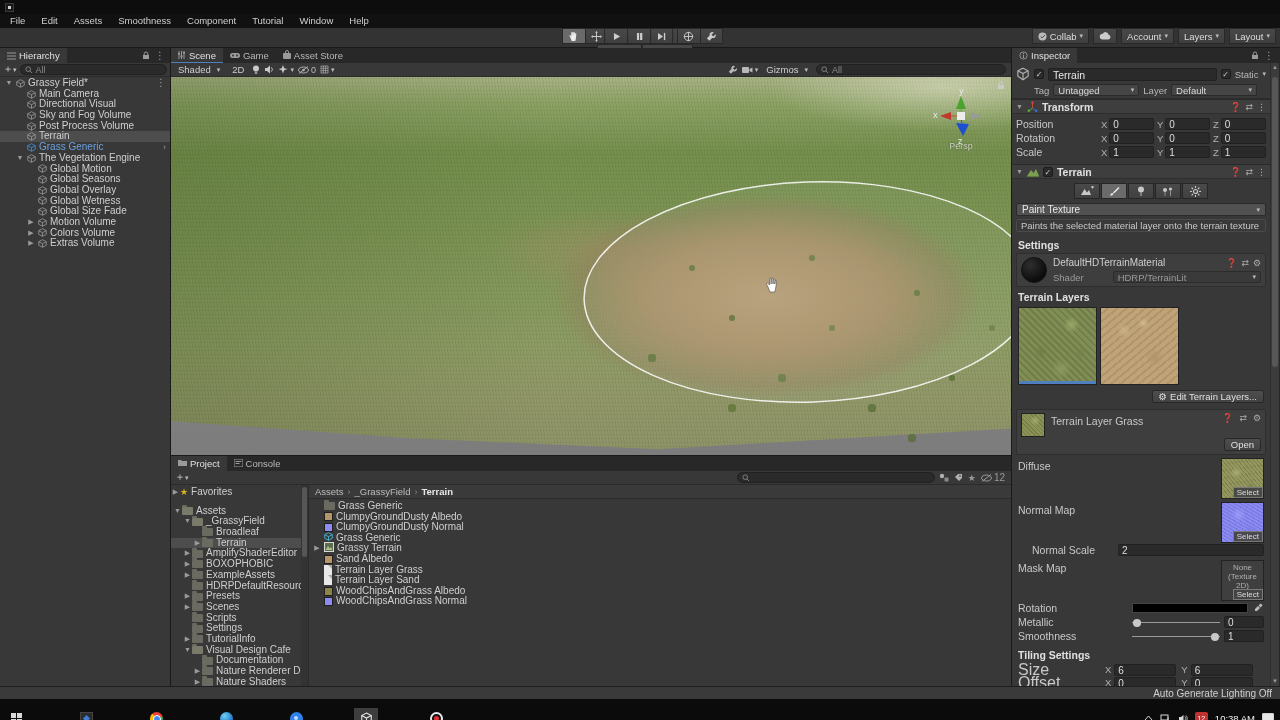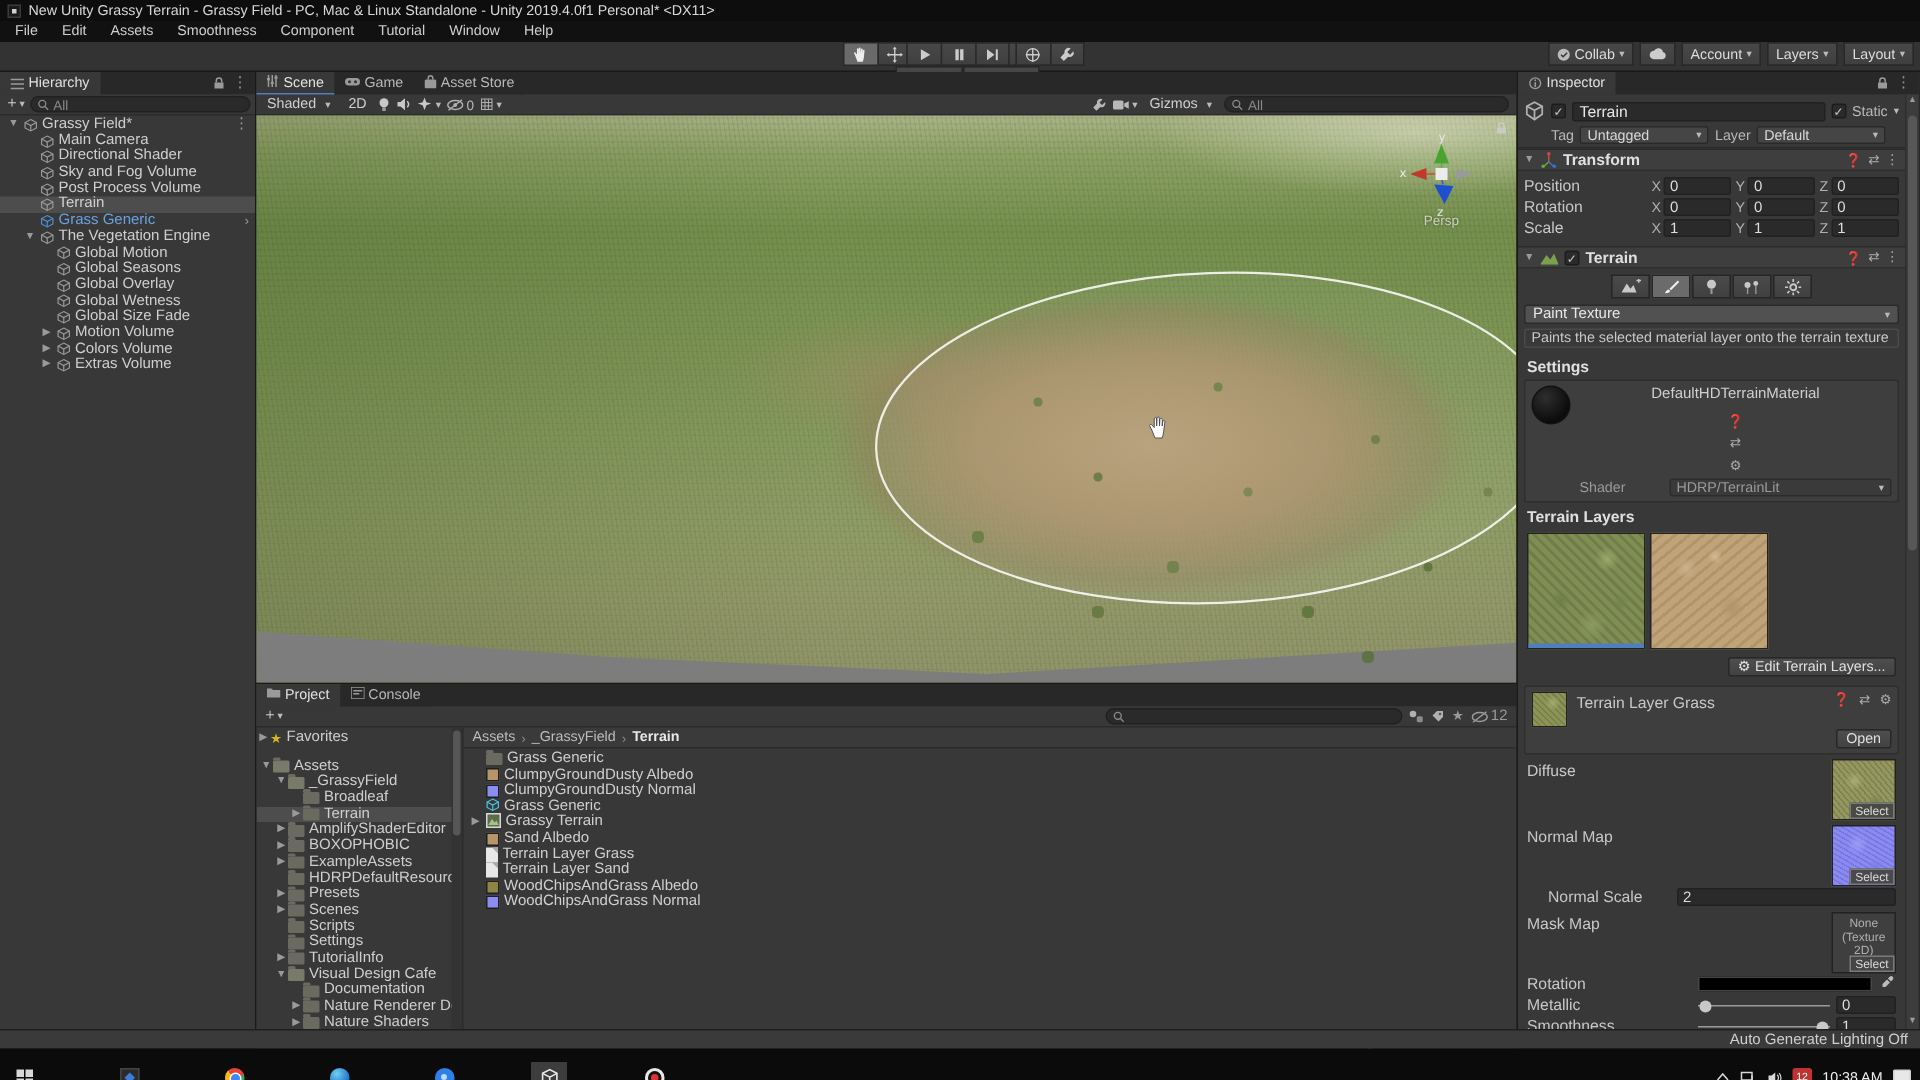--- a/index.html
+++ b/index.html
@@ -158,21 +158,21 @@
   .ttb.on { background:#6b6b6b; }
   .widedd { margin:1px 4px; height:13px; background:#515151; border:1px solid #2a2a2a; border-radius:2px;
     display:flex; align-items:center; padding:0 5px; color:#e8e8e8; font-size:10px;}
   .widedd .caret{ margin-left:auto; }
   .helpbox { margin:3px 4px; height:13px; background:#393939; border:1px solid #4a4a4a; border-radius:2px;
     display:flex; align-items:center; padding:0 4px; color:#c8c8c8; font-size:9.5px; white-space:nowrap; overflow:hidden;}
   .sect { padding:4px 6px 2px; font-weight:bold; color:#e0e0e0; font-size:10.5px;}
   .matblock { margin:0 4px; background:#3e3e3e; border:1px solid #2e2e2e; border-radius:2px; padding:3px 4px; display:flex; gap:6px;}
   .matsphere { width:26px; height:26px; background:radial-gradient(circle at 35% 30%, #2e2e2e, #0c0c0c 70%); border-radius:50%; border:1px solid #111; flex:0 0 auto;}
   .matcol { flex:1; }
-  .matrow1 { display:flex; align-items:center; gap:4px; color:#cfcfcf; font-size:10px;flex-direction:column;}
+  .matrow1 { display:flex; align-items:center; gap:4px; color:#cfcfcf; font-size:10px;}
   .matrow1 .spacer{flex:1;}
   .matrow2 { display:flex; align-items:center; gap:5px; margin-top:3px;}
   .shaderdd { flex:1; height:12px; background:#3a3a3a; border:1px solid #2c2c2c; border-radius:2px; display:flex; align-items:center; padding:0 4px; color:#9a9a9a; font-size:9.5px;margin-left:24px;}
   .shaderdd .caret{margin-left:auto;}
   .layers { display:flex; gap:3px; padding:2px 6px; }
   .lthumb { width:79px; height:78px; border:1px solid #222; position:relative; }
   .lthumb.grass { background-color:#7e8f54; background-image:
       radial-gradient(circle 7px at 68% 22%, #9aa869, transparent 8px),
       radial-gradient(circle 6px at 28% 58%, #6d7f46, transparent 7px),
       radial-gradient(circle 9px at 55% 80%, #8b9a5e, transparent 10px),
@@ -247,21 +247,20 @@
   .win-ic { display:grid; grid-template-columns:5px 5px; grid-template-rows:5px 5px; gap:1px;}
   .win-ic span{ background:#d8d8d8; }
 </style>
 </head>
 <body>
 
 <div class="screen">
 
   <div class="titlebar">
     <span class="u-logo"></span>
-    <span>New Unity Grassy Terrain - Grassy Field - PC, Mac &amp; Linux Standalone - Unity 2019.4.0f1 Personal* &lt;DX11&gt;</span>
   </div>
 
   <div class="menubar">
       <span class="mi">File</span>
       <span class="mi">Edit</span>
       <span class="mi">Assets</span>
       <span class="mi">Smoothness</span>
       <span class="mi">Component</span>
       <span class="mi">Tutorial</span>
       <span class="mi">Window</span>
@@ -435,21 +434,21 @@
             <span class="lbl">Main Camera</span>
           </div>
           <div class="hrow" style="padding-left: 15px;">
             <span class="expander"></span>
             <span class="ic">
               <svg width="9" height="9" viewBox="0 0 10 10">
                 <path d="M5 .8 9.2 3v4L5 9.2.8 7V3Z" fill="none" stroke="#9a9a9a" stroke-width=".9"></path>
                 <path d="M.8 3 5 5.2 9.2 3M5 5.2V9.2" fill="none" stroke="#9a9a9a" stroke-width=".9"></path>
               </svg>
             </span>
-            <span class="lbl">Directional Shader</span>
+            <span class="lbl">Directional Visual</span>
           </div>
           <div class="hrow" style="padding-left: 15px;">
             <span class="expander"></span>
             <span class="ic">
               <svg width="9" height="9" viewBox="0 0 10 10">
                 <path d="M5 .8 9.2 3v4L5 9.2.8 7V3Z" fill="none" stroke="#9a9a9a" stroke-width=".9"></path>
                 <path d="M.8 3 5 5.2 9.2 3M5 5.2V9.2" fill="none" stroke="#9a9a9a" stroke-width=".9"></path>
               </svg>
             </span>
             <span class="lbl">Sky and Fog Volume</span>

